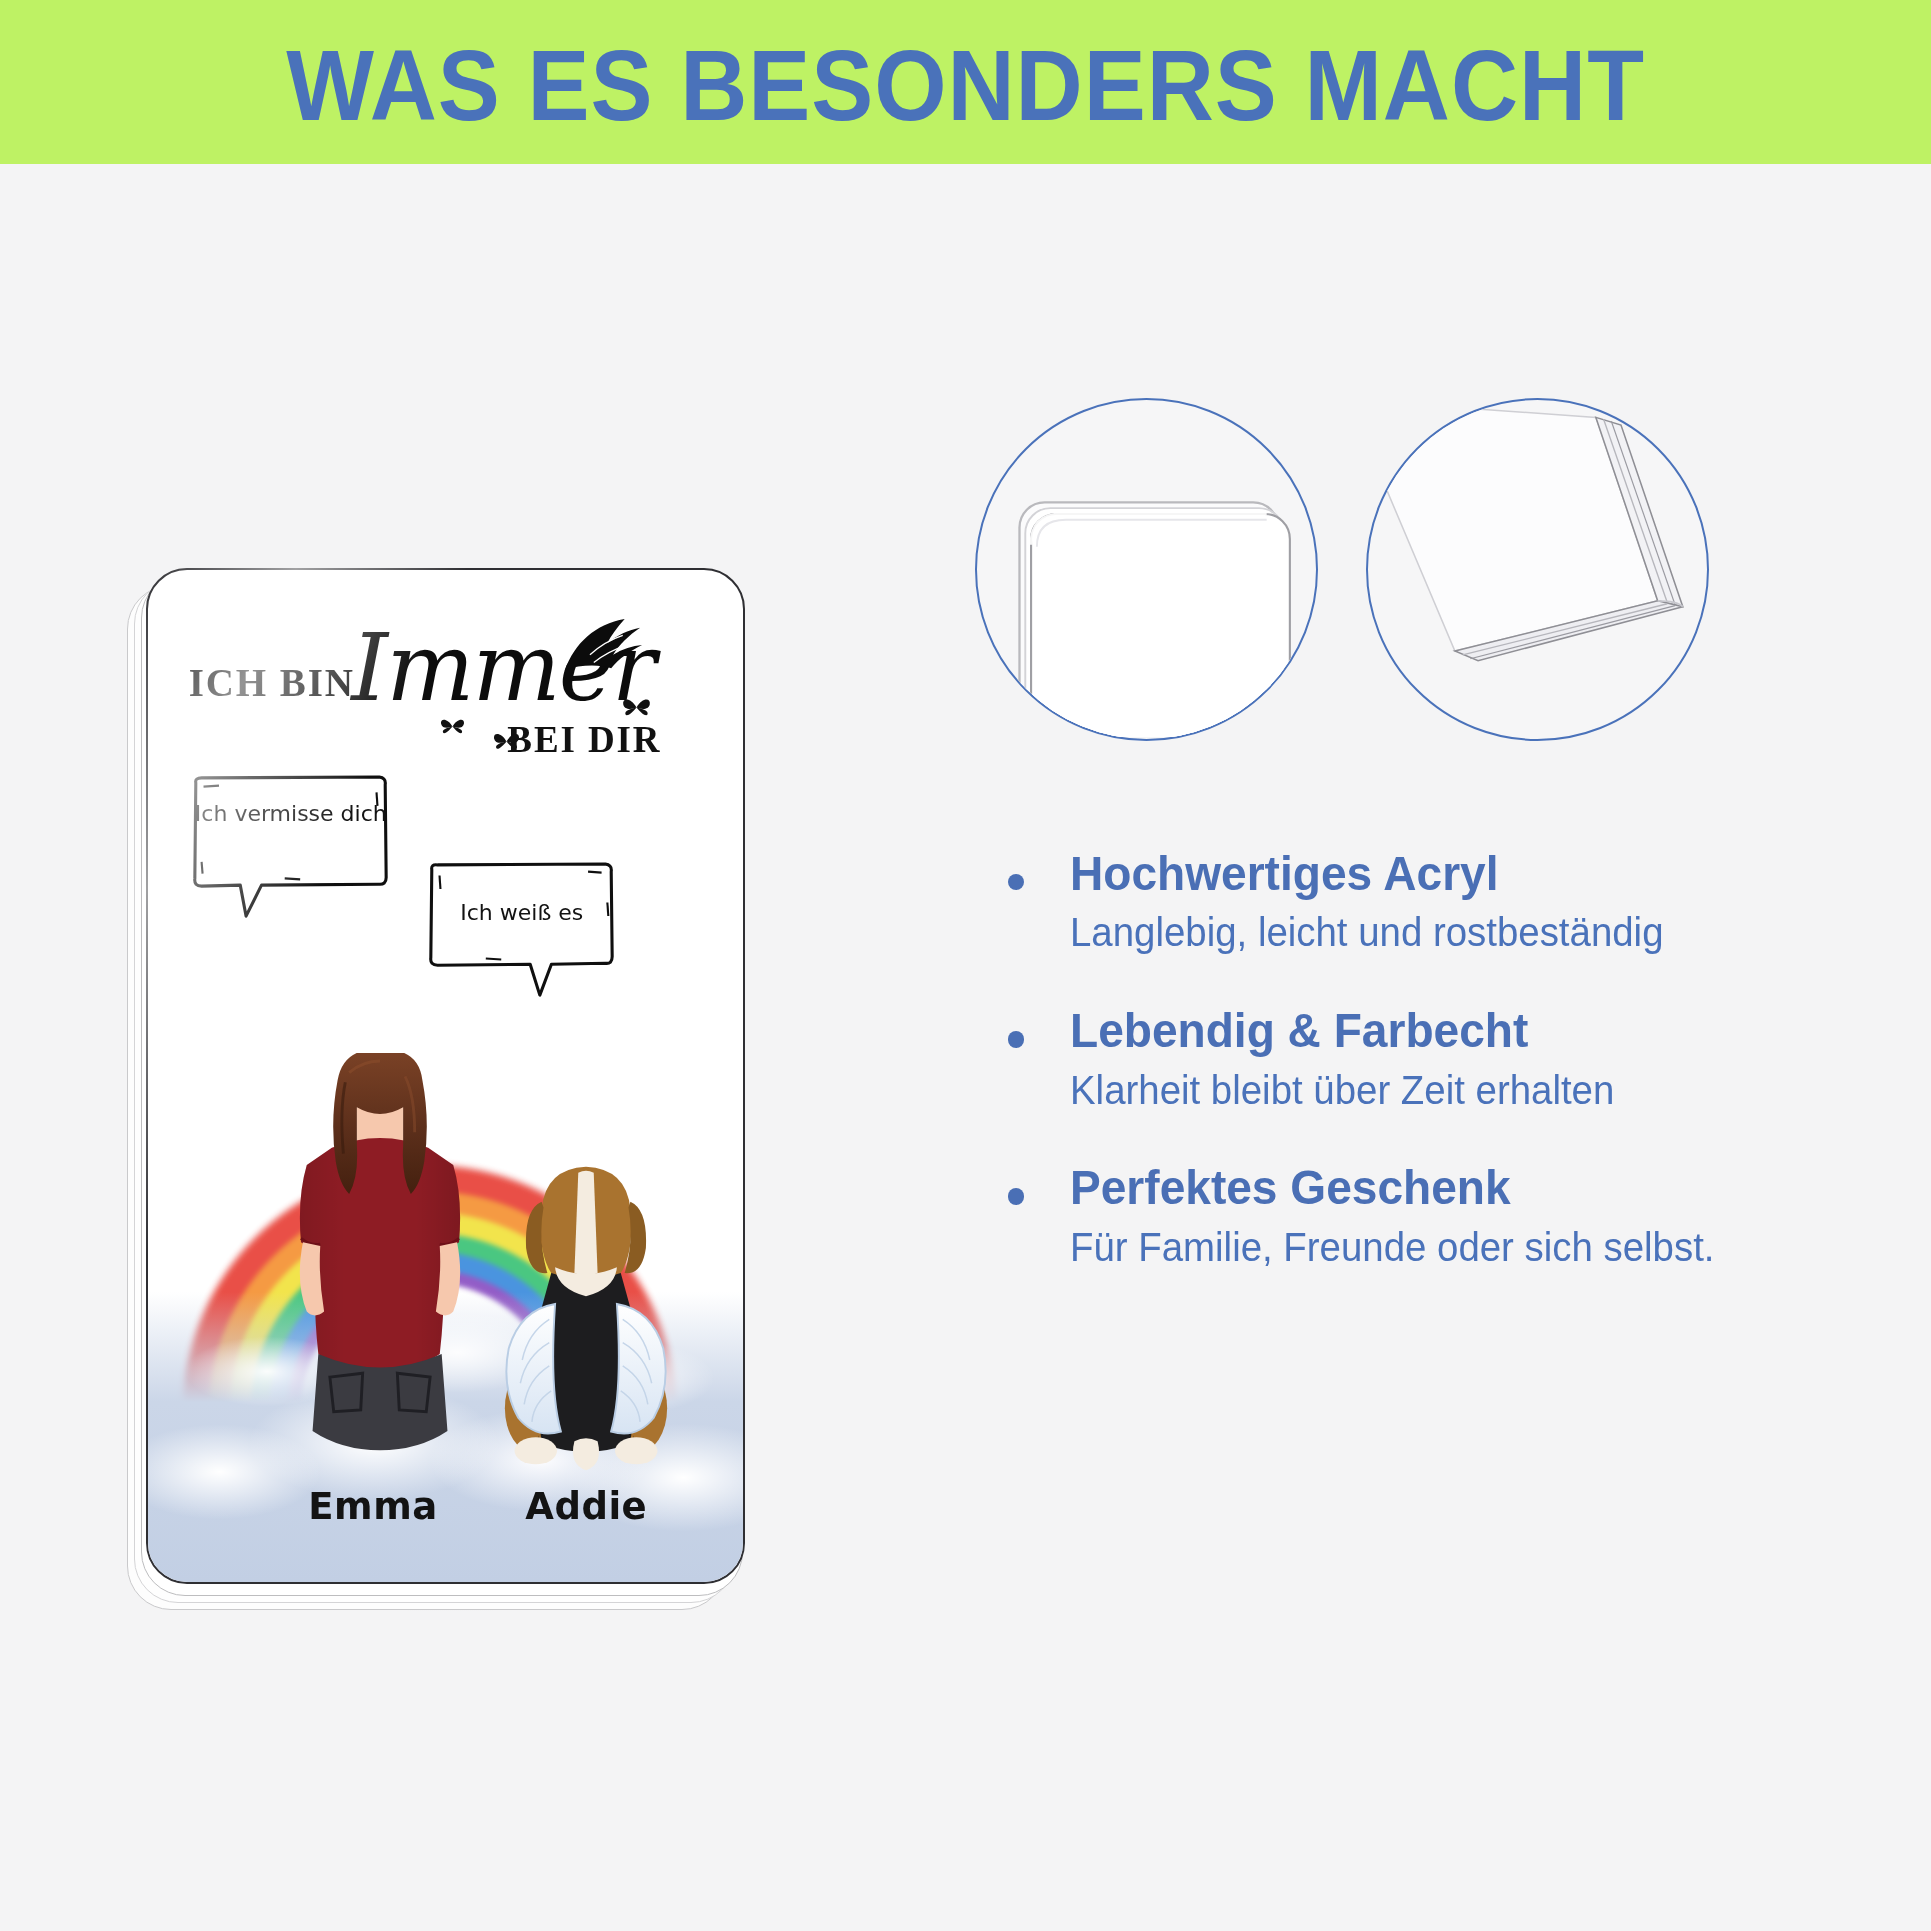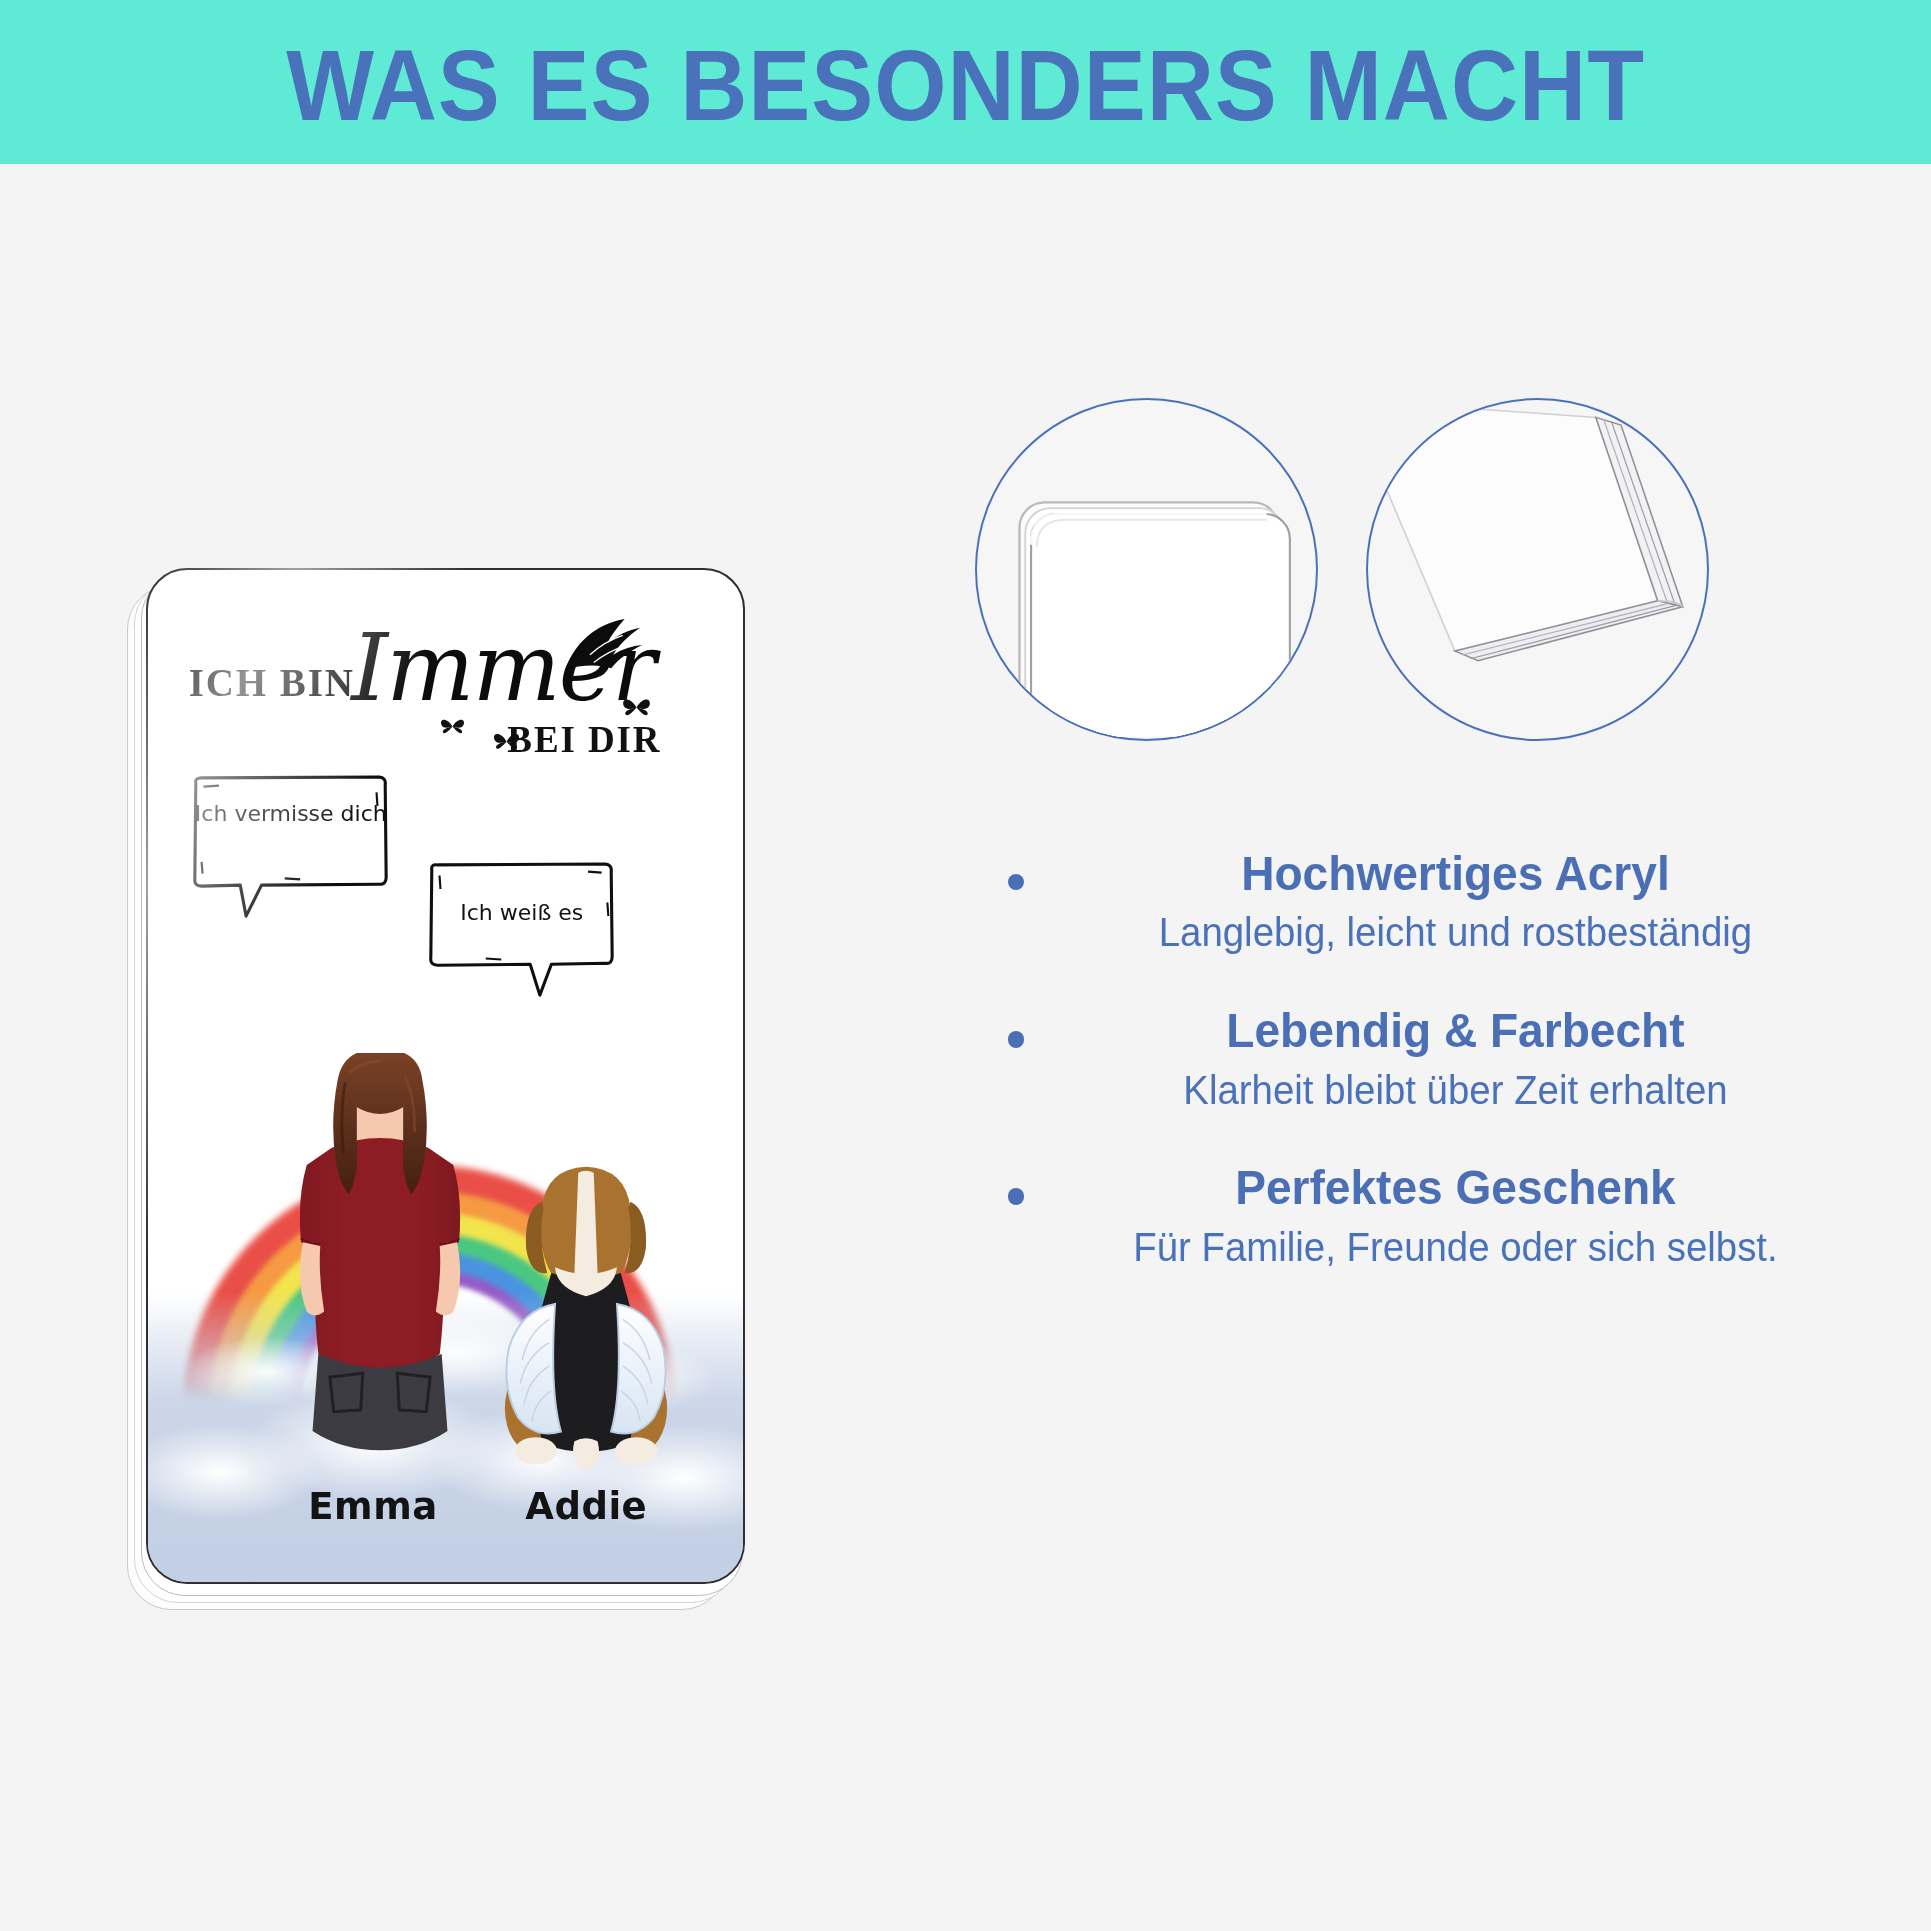--- a/index.html
+++ b/index.html
@@ -13,21 +13,21 @@
     font-family: "Liberation Sans", sans-serif;
     overflow: hidden;
     position: relative;
   }
 
   
   #header-band {
     position: absolute;
     left: 0; top: 0;
     width: 1931px; height: 164px;
-    background: #5eead4;
+    background: #bef264;
     display: flex;
     align-items: center;
     justify-content: center;
   }
   #header-title {
     font-family: "Liberation Sans Narrow", "Liberation Sans", sans-serif;
     font-size: 100px;
     font-weight: 700;
     letter-spacing: 1px;
     color: #4a72ba;
@@ -211,21 +211,20 @@
   
   #feature-list {
     position: absolute;
     left: 1004px; top: 848px;
     width: 869px;
   }
   .feature-row {
     position: relative;
     margin-bottom: 50px;
     padding-left: 66px;
-    text-align: center;
   }
   .feature-bullet {
     position: absolute;
     left: 3.9px; top: 26px;
     width: 16.4px; height: 16.4px;
     border-radius: 50%;
     background: #4a6fb5;
   }
   .feature-title {
     font-family: "Liberation Sans Narrow", "Liberation Sans", sans-serif;

